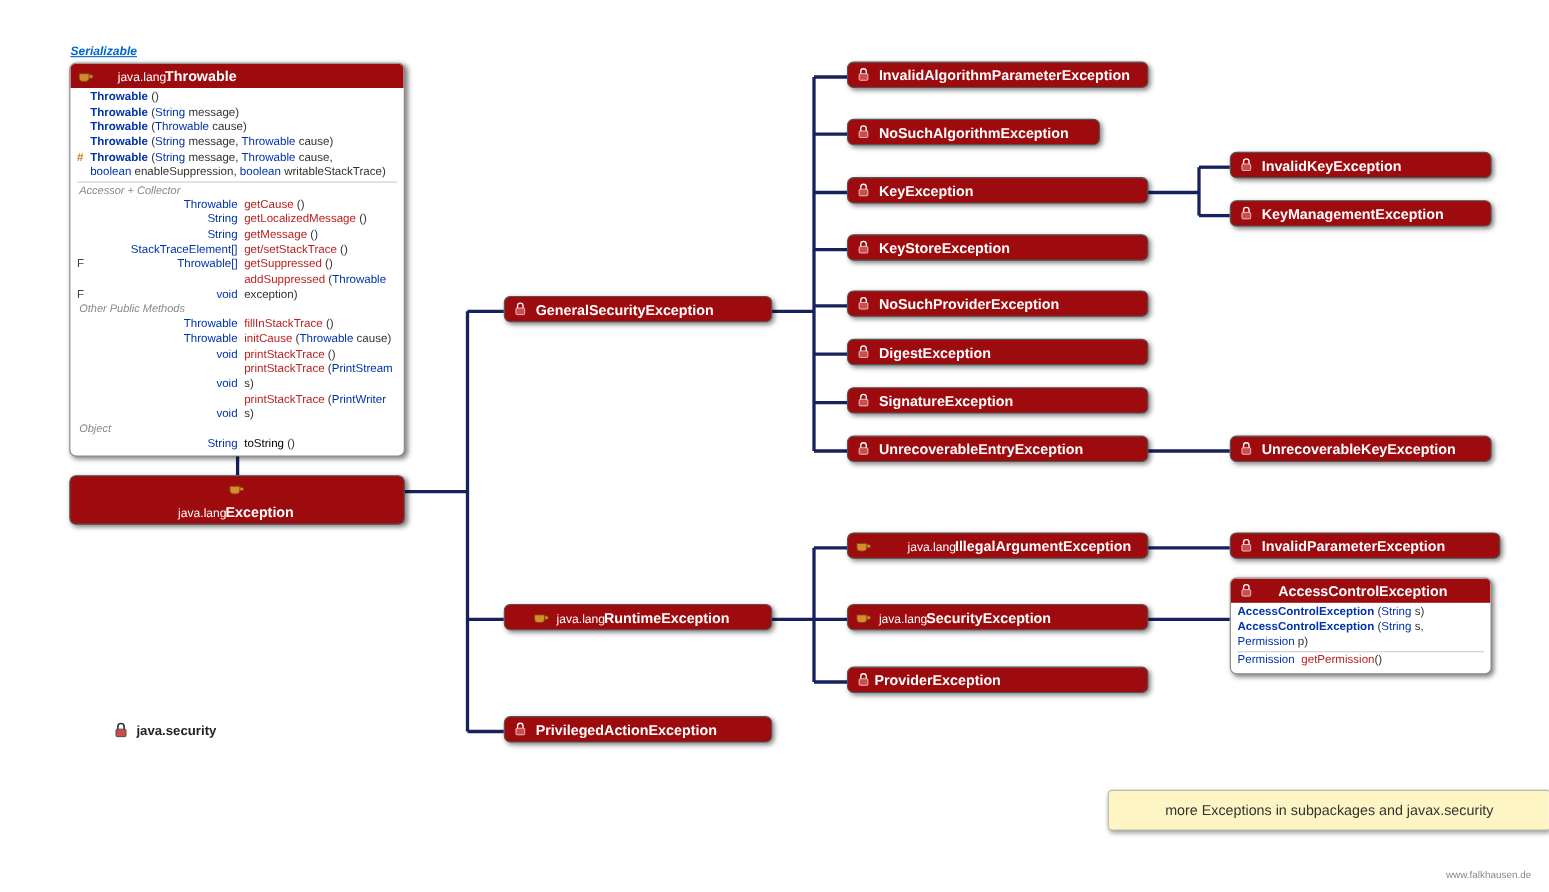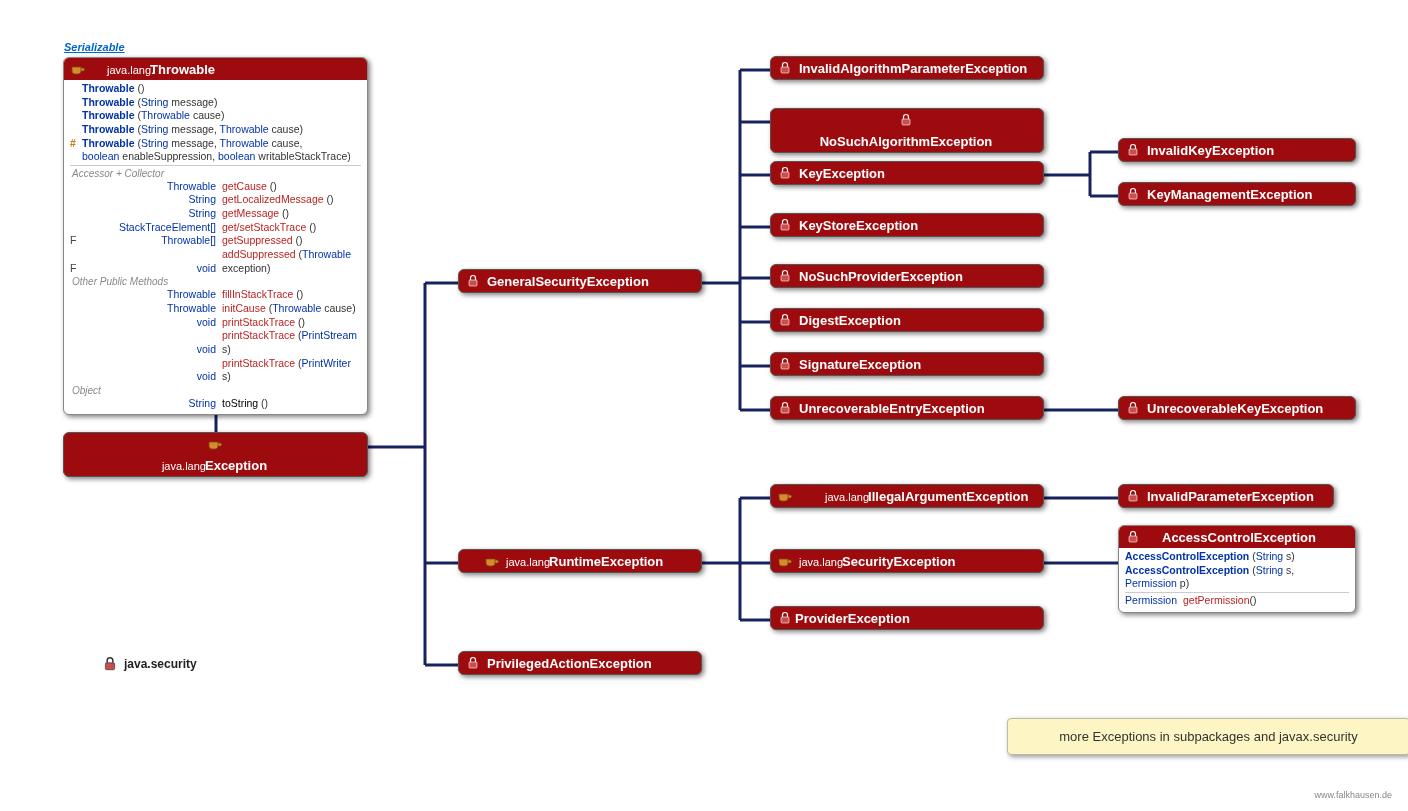--- a/index.html
+++ b/index.html
@@ -308,21 +308,21 @@
 <div id="gse-col">
     <div class="abs class-box" style="left: 770px; top: 56px; width: 274px;">
       <span class="icon-lock">
         <svg width="14" height="14" viewBox="0 0 14 14">
           <rect x="3" y="6" width="8" height="6" rx="1" fill="#c94f4f" stroke="#fff" stroke-width="0.6"></rect>
           <path d="M4.5 6 v-2 a2.5 2.5 0 0 1 5 0 v2" fill="none" stroke="#fff" stroke-width="1.2"></path>
         </svg>
       </span>
       <span class="class-name">InvalidAlgorithmParameterException</span>
     </div>
-    <div class="abs class-box" style="left: 770px; top: 108px; width: 274px; flex-direction: column;">
+    <div class="abs class-box" style="left: 770px; top: 108px; width: 230px;">
       <span class="icon-lock">
         <svg width="14" height="14" viewBox="0 0 14 14">
           <rect x="3" y="6" width="8" height="6" rx="1" fill="#c94f4f" stroke="#fff" stroke-width="0.6"></rect>
           <path d="M4.5 6 v-2 a2.5 2.5 0 0 1 5 0 v2" fill="none" stroke="#fff" stroke-width="1.2"></path>
         </svg>
       </span>
       <span class="class-name">NoSuchAlgorithmException</span>
     </div>
     <div class="abs class-box" style="left: 770px; top: 161px; width: 274px;">
       <span class="icon-lock">
@@ -432,21 +432,21 @@
       <span class="icon-lock">
         <svg width="14" height="14" viewBox="0 0 14 14">
           <rect x="3" y="6" width="8" height="6" rx="1" fill="#c94f4f" stroke="#fff" stroke-width="0.6"></rect>
           <path d="M4.5 6 v-2 a2.5 2.5 0 0 1 5 0 v2" fill="none" stroke="#fff" stroke-width="1.2"></path>
         </svg>
       </span>
       <span class="class-name"><span class="class-pkg"></span>ProviderException</span>
     </div>
   </div>
 
-<div class="abs class-box" style="left:1118px; top:484px; width:216px;">
+<div class="abs class-box" style="left:1118px; top:484px; width:246px;">
   <span class="icon-lock">
     <svg width="14" height="14" viewBox="0 0 14 14">
         <rect x="3" y="6" width="8" height="6" rx="1" fill="#c94f4f" stroke="#fff" stroke-width="0.6"></rect>
         <path d="M4.5 6 v-2 a2.5 2.5 0 0 1 5 0 v2" fill="none" stroke="#fff" stroke-width="1.2"></path>
       </svg>
   </span>
   <span class="class-name">InvalidParameterException</span>
 </div>
 
 <div class="abs detail-box" style="left:1118px; top:525px; width:238px;">

